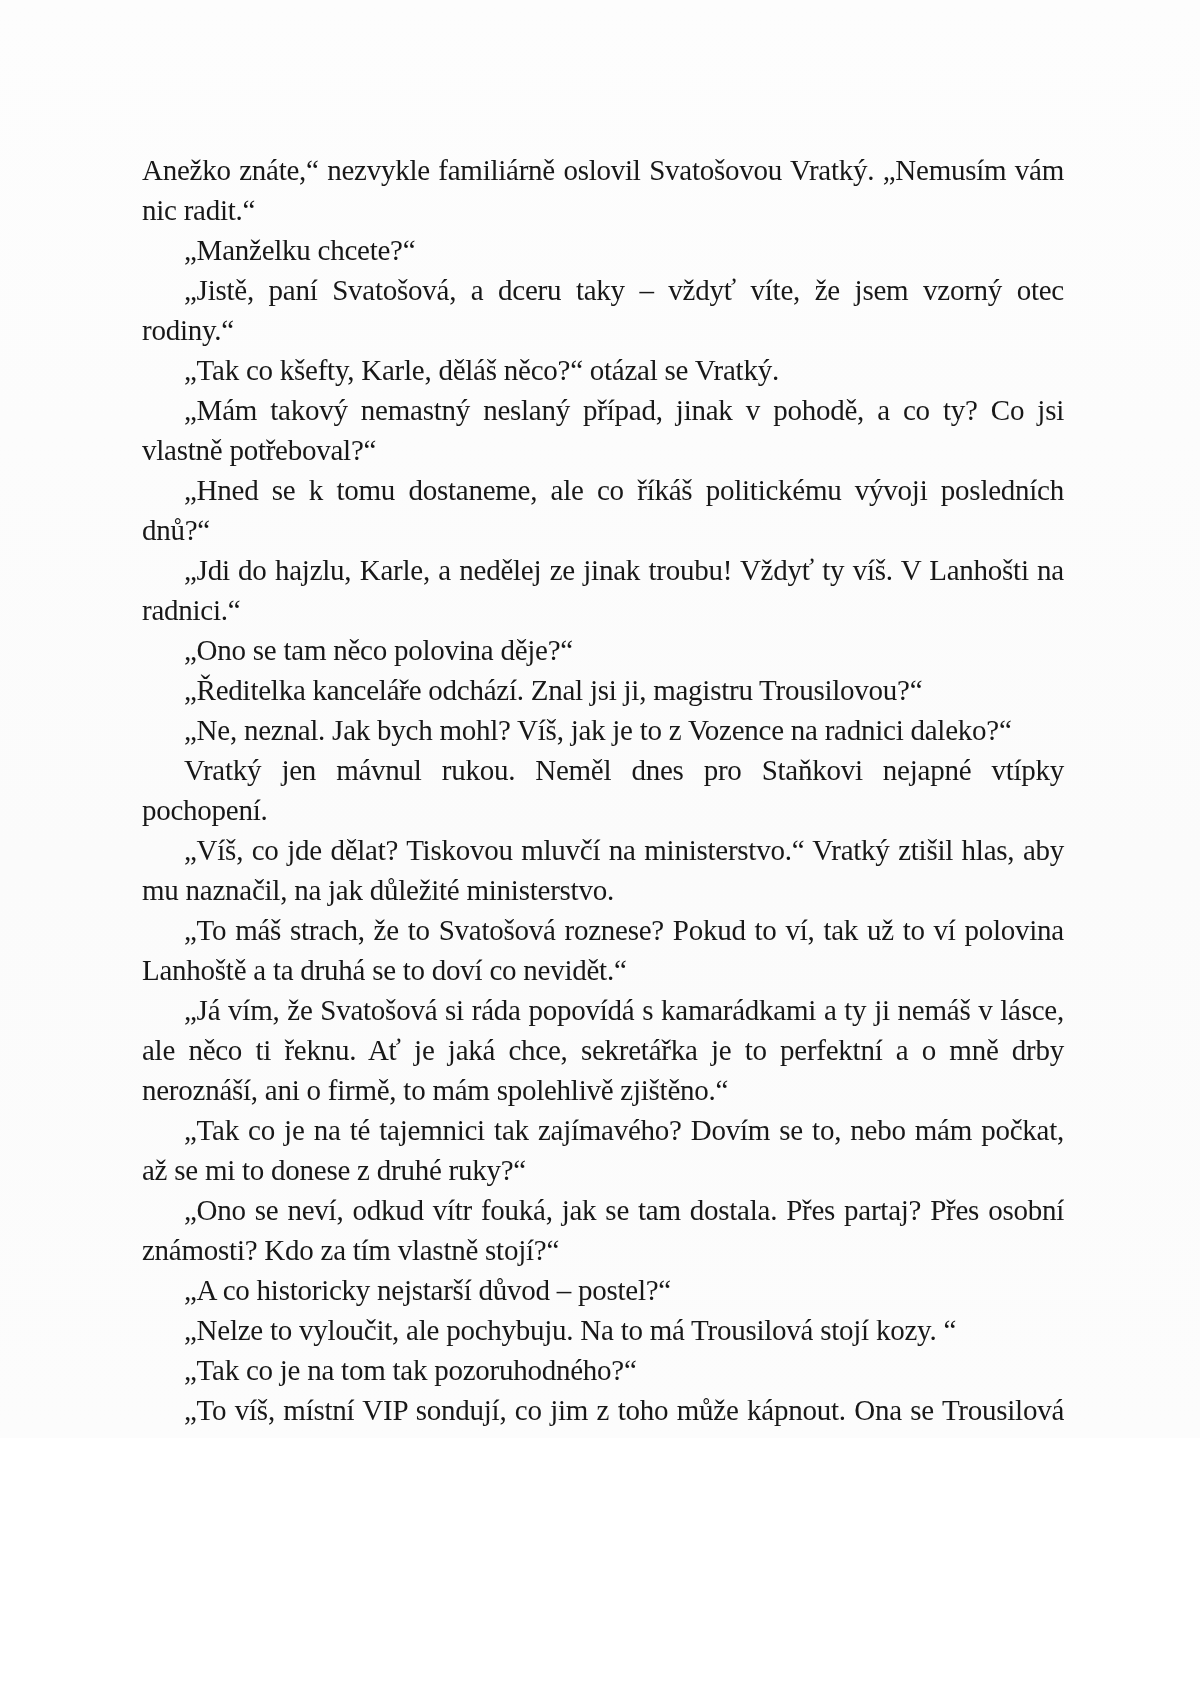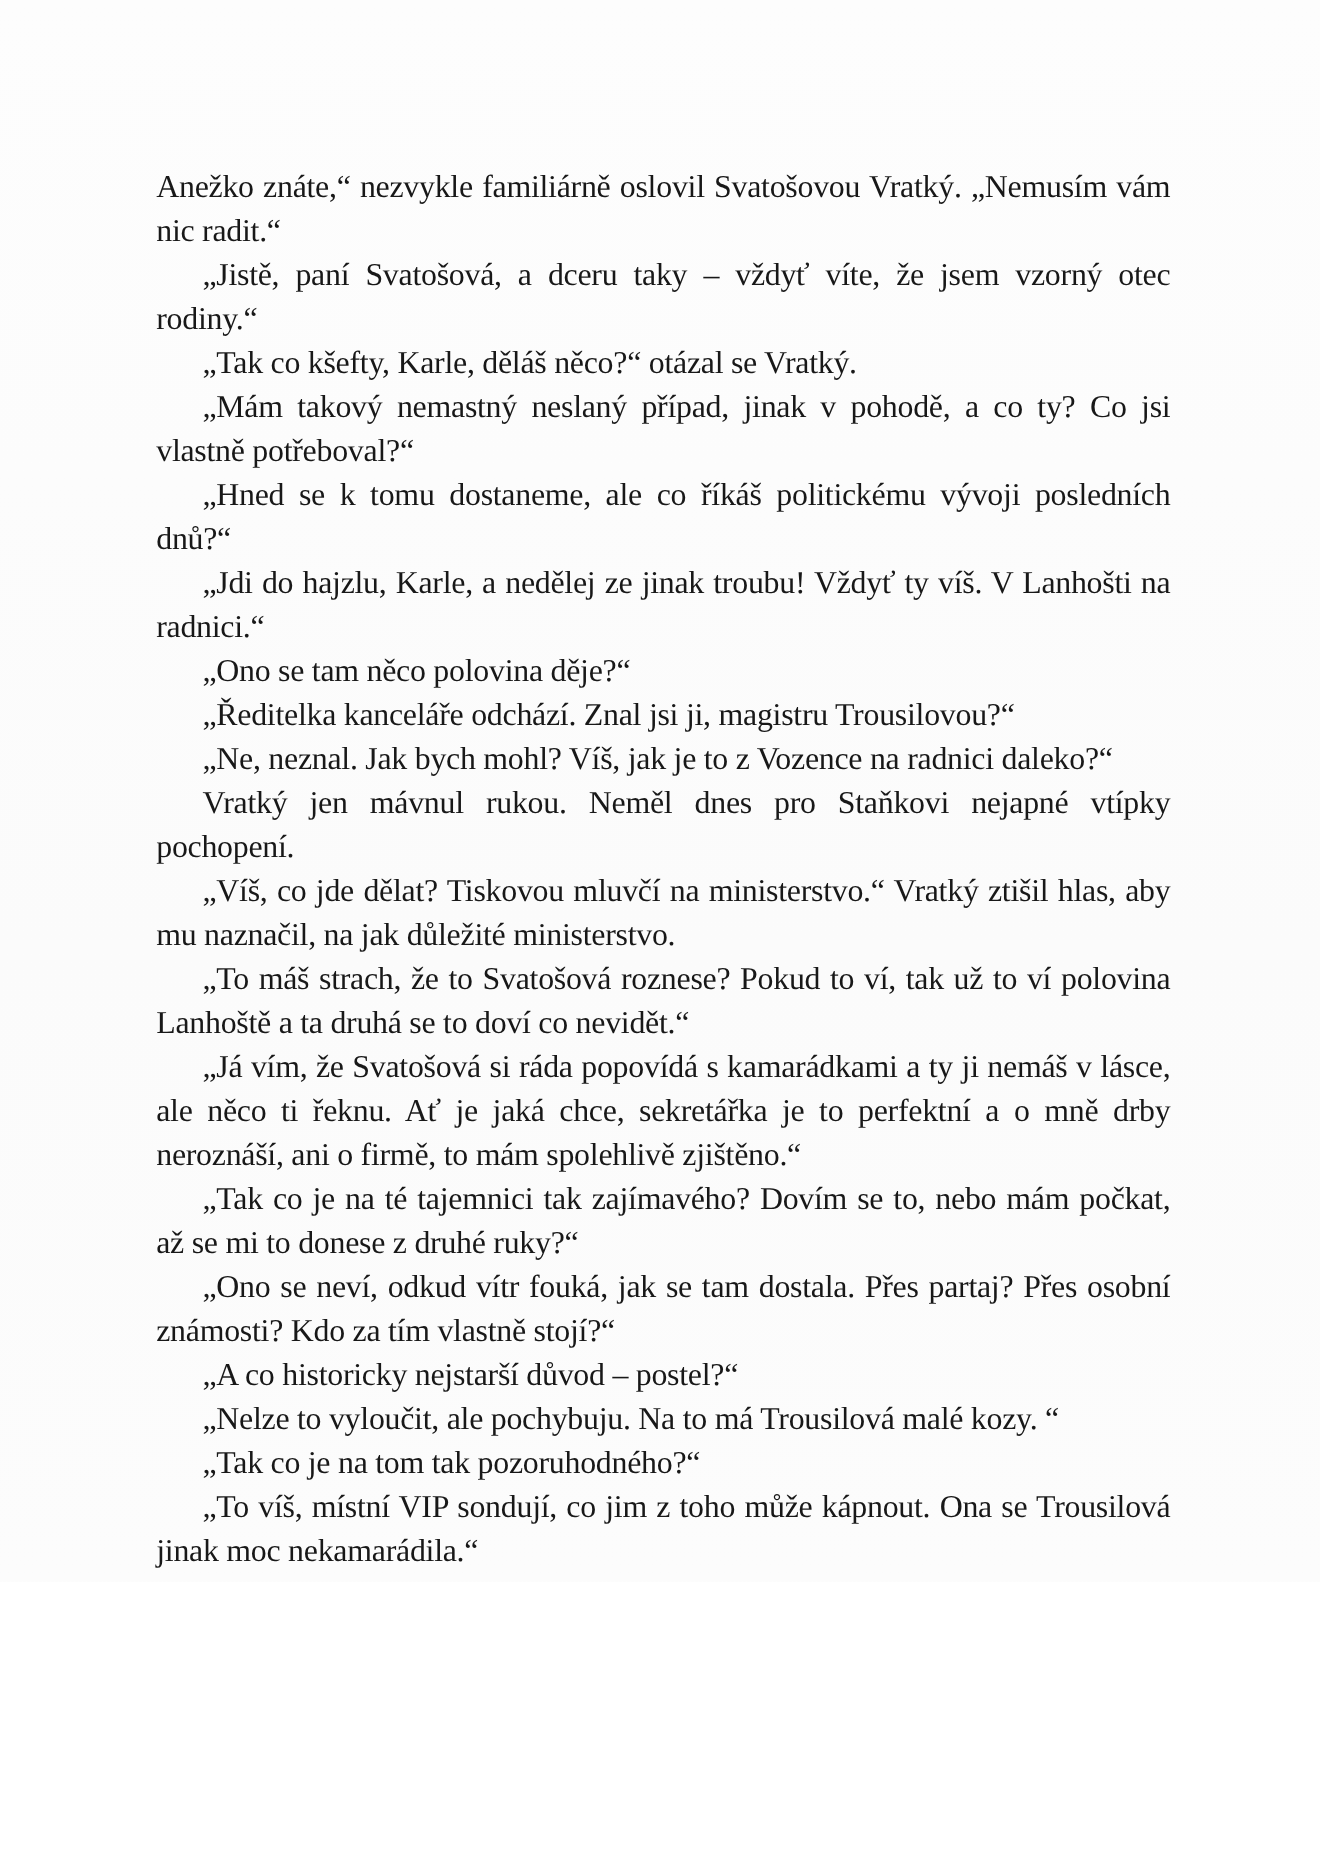--- a/index.html
+++ b/index.html
@@ -50,35 +50,36 @@
     margin-left: 30px;
   }
 </style>
 </head>
 <body>
 
 <div class="scan-page">
 
   <div class="text-block">
     <p class="flush">Anežko znáte,“ nezvykle familiárně oslovil Svatošovou Vratký. „Nemusím vám nic radit.“</p>
+    <p>„Manželku chcete?“</p>
     <p>„Jistě, paní Svatošová, a dceru taky – vždyť víte, že jsem vzorný otec rodiny.“</p>
     <p>„Tak co kšefty, Karle, děláš něco?“ otázal se Vratký.</p>
     <p>„Mám takový nemastný neslaný případ, jinak v pohodě, a co ty? Co jsi vlastně potřeboval?“</p>
     <p>„Hned se k tomu dostaneme, ale co říkáš politickému vývoji posledních dnů?“</p>
     <p>„Jdi do hajzlu, Karle, a nedělej ze jinak troubu! Vždyť ty víš. V Lanhošti na radnici.“</p>
     <p>„Ono se tam něco polovina děje?“</p>
     <p>„Ředitelka kanceláře odchází. Znal jsi ji, magistru Trousilovou?“</p>
     <p>„Ne, neznal. Jak bych mohl? Víš, jak je to z Vozence na radnici daleko?“</p>
     <p>Vratký jen mávnul rukou. Neměl dnes pro Staňkovi nejapné vtípky pochopení.</p>
     <p>„Víš, co jde dělat? Tiskovou mluvčí na ministerstvo.“ Vratký ztišil hlas, aby mu naznačil, na jak důležité ministerstvo.</p>
     <p>„To máš strach, že to Svatošová roznese? Pokud to ví, tak už to ví polovina Lanhoště a ta druhá se to doví co nevidět.“</p>
     <p>„Já vím, že Svatošová si ráda popovídá s kamarádkami a ty ji nemáš v lásce, ale něco ti řeknu. Ať je jaká chce, sekretářka je to perfektní a o mně drby neroznáší, ani o firmě, to mám spolehlivě zjištěno.“</p>
     <p>„Tak co je na té tajemnici tak zajímavého? Dovím se to, nebo mám počkat, až se mi to donese z druhé ruky?“</p>
     <p>„Ono se neví, odkud vítr fouká, jak se tam dostala. Přes partaj? Přes osobní známosti? Kdo za tím vlastně stojí?“</p>
     <p>„A co historicky nejstarší důvod – postel?“</p>
-    <p>„Nelze to vyloučit, ale pochybuju. Na to má Trousilová malé kozy. “</p>
+    <p>„Nelze to vyloučit, ale pochybuju. Na to má Trousilová stojí kozy. “</p>
     <p>„Tak co je na tom tak pozoruhodného?“</p>
     <p>„To víš, místní VIP sondují, co jim z toho může kápnout. Ona se Trousilová jinak moc nekamarádila.“</p>
   </div>
 
   <div class="page-number">62</div>
 
 </div>
 
 </body></html>

